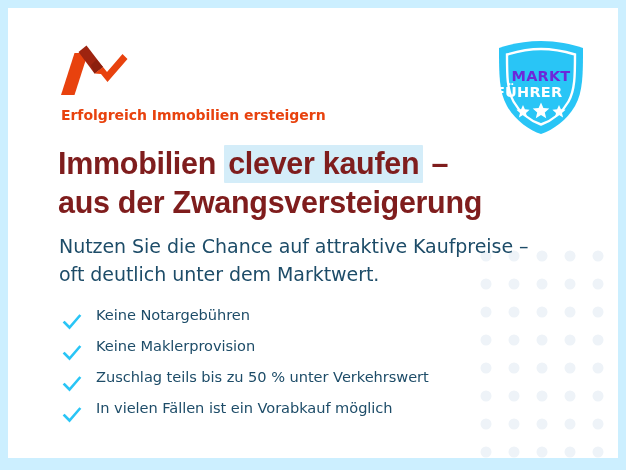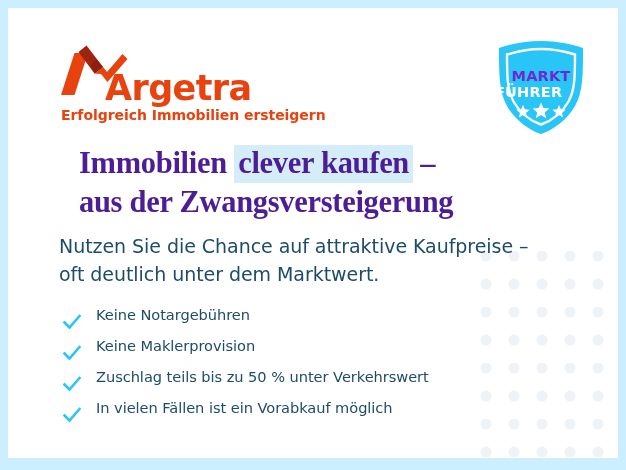--- a/index.html
+++ b/index.html
@@ -111,25 +111,24 @@
   }
 
   
   #headline {
     position: absolute;
     left: 50px;
     top: 136px;
     width: 480px;
     font-size: 30.5px;
     font-weight: bold;
-    color: #4c1d95;
+    color: #7f1d1d;
     line-height: 39px;
     letter-spacing: -0.3px;
-    font-family: Liberation Serif, serif;
-    margin-left: 21px;
+    font-family: Liberation Sans, sans-serif;
   }
   .hl-mark {
     background: #d4edf9;
     padding: 1px 4px 3px 4px;
     border-radius: 1px;
   }
 
   
   #subheading {
     position: absolute;
@@ -229,21 +228,20 @@
     <svg id="logo-mark" width="70" height="50" viewBox="0 0 70 50" xmlns="http://www.w3.org/2000/svg" aria-hidden="true">
 
       <path d="M16.5 8 L30 8 L16.5 50 L3 50 Z" fill="#e8420e"></path>
 
       <path d="M20.5 7 L28.5 0.5 L45 22 L36.5 28.5 Z" fill="#9e2410"></path>
 
       <path d="M36.5 28.5 L45 22 L49 27 L64.5 9 L69.5 14 L49.5 37 L43 29 Z" fill="#e8420e"></path>
 
       <path d="M33 20 L38.5 14.5 L45 22 L36.5 28.5 Z" fill="#8c1f0d"></path>
     </svg>
-    <div id="logo-wordmark">Argetra</div>
     <div id="logo-tagline">Erfolgreich Immobilien ersteigern</div>
   </div>
 
   <div id="badge">
     <svg width="92" height="95" viewBox="0 0 92 95" xmlns="http://www.w3.org/2000/svg" aria-hidden="true">
       <path d="M46 1 C62 1, 76 4, 88 8 C88 34, 88 52, 80 66 C72 80, 58 90, 46 94 C34 90, 20 80, 12 66 C4 52, 4 34, 4 8 C16 4, 30 1, 46 1 Z" fill="#29c5f6"></path>
       <path d="M46 9 C59 9, 70 11.5, 80 14.5 C80 35, 80 50, 73.5 61.5 C67 73, 56 81, 46 84.5 C36 81, 25 73, 18.5 61.5 C12 50, 12 35, 12 14.5 C22 11.5, 33 9, 46 9 Z" fill="none" stroke="#ffffff" stroke-width="2.4"></path>
     </svg>
     <div id="badge-text-markt">MARKT</div>
     <div id="badge-text-fuehrer">FÜHRER</div>

